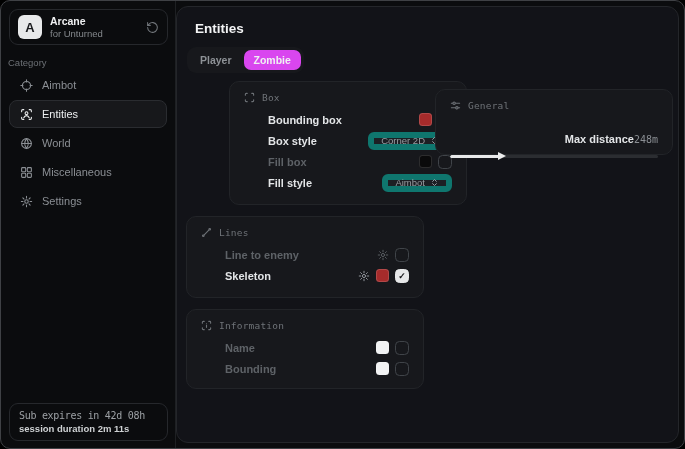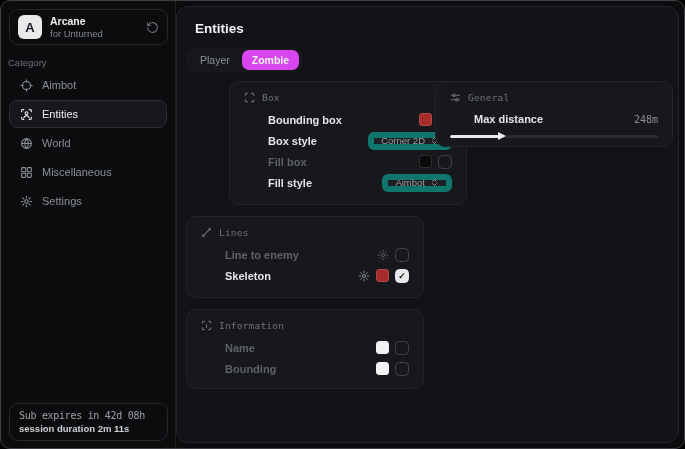--- a/index.html
+++ b/index.html
@@ -26,48 +26,48 @@
     border-radius:9px;padding:6px 9px;}
   .sub-line{font-family:"DejaVu Sans Mono",monospace;font-size:10px;color:#9da1a5;letter-spacing:-.3px;white-space:nowrap;}
   .sess-line{font-size:9.5px;color:#cfd2d4;font-weight:700;margin-top:2px;white-space:nowrap;}
 
   
   .panel{position:absolute;left:175px;top:5px;width:503px;height:437px;background:#121318;
     border:1px solid #24262a;border-radius:12px;}
   .page-title{position:absolute;left:18px;top:14px;font-size:13.5px;font-weight:700;margin:0;color:#f2f3f4;}
   .tabs{position:absolute;left:10px;top:40px;display:flex;gap:2px;background:#17181c;border-radius:9px;padding:3px;}
   .tab{height:20px;padding:0 10px;border-radius:7px;display:flex;align-items:center;font-size:10.5px;
-    color:#8d9196;cursor:pointer;}
+    color:#8d9196;cursor:pointer;font-weight:bold;}
   .tab.active{background:#d946ef;color:#f0f1f2;font-weight:700;}
 
   .card{position:absolute;background:#17181c;border:1px solid #222428;border-radius:10px;
     padding:10px 14px;display:flex;flex-direction:column;}
   .card-box{left:9px;top:74px;width:238px;height:124px;margin-left:43px;}
   .card-lines{left:9px;top:209px;width:238px;height:82px;}
   .card-info{left:9px;top:302px;width:238px;height:80px;}
-  .card-general{left:258px;top:74px;width:238px;height:66px;}
+  .card-general{left:258px;top:82px;width:238px;height:66px;}
   .card-header{display:flex;align-items:center;gap:7px;color:#6e7277;margin-bottom:6px;flex:0 0 auto;}
   .card-title{font-family:"DejaVu Sans Mono",monospace;font-size:9.5px;letter-spacing:.2px;}
 
   .row{display:flex;align-items:center;justify-content:space-between;height:21px;flex:0 0 auto;}
   .row-label{font-size:11px;font-weight:600;color:#e3e5e7;padding-left:24px;}
   .row.disabled .row-label{color:#5e6267;}
   .controls{display:flex;align-items:center;gap:6px;}
   .swatch{width:13px;height:13px;border-radius:3.5px;border:1px solid rgba(255,255,255,.14);}
   .checkbox{width:14px;height:14px;border-radius:4.5px;border:1px solid #404449;display:flex;
     align-items:center;justify-content:center;cursor:pointer;}
   .checkbox.checked{background:#e7e8e9;border-color:#e7e8e9;}
   .checkbox.checked::after{content:"✓";font-size:9px;font-weight:700;color:#141518;}
   .dropdown{display:flex;align-items:center;gap:5px;height:18px;padding:0 7px;background:#1d1f24;
     border:6px solid #0f766e;border-radius:6px;color:#999ea3;font-size:9.5px;
     font-family:"Liberation Sans",sans-serif;cursor:pointer;}
   .gear{color:#8f9399;cursor:pointer;}
   .row.disabled .gear{color:#585c61;}
 
-  .general-row{display:flex;justify-content:space-between;align-items:center;height:20px;flex:0 0 auto;}
+  .general-row{display:flex;justify-content:flex-end;align-items:center;height:20px;flex:0 0 auto;margin-top:12px;}
   .general-value{font-family:"DejaVu Sans Mono",monospace;font-size:10px;color:#8a8e93;}
   .slider{position:relative;height:11px;margin-top:2px;cursor:pointer;}
   .slider-track{position:absolute;left:0;right:0;top:4px;height:3px;background:#2b2d31;border-radius:2px;overflow:hidden;}
   .slider-fill{height:100%;background:#e8e9ea;border-radius:2px;}
   .slider-thumb{position:absolute;top:1px;width:0;height:0;border-top:4.5px solid transparent;
     border-bottom:4.5px solid transparent;border-left:8px solid #eceded;transform:translateX(-4px);}
 </style>
 </head>
 <body>
 

